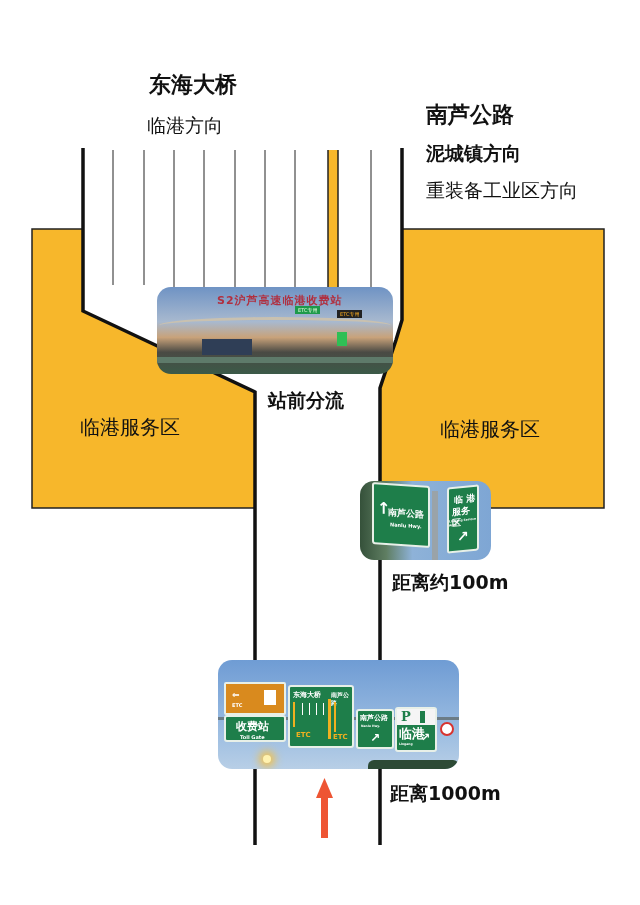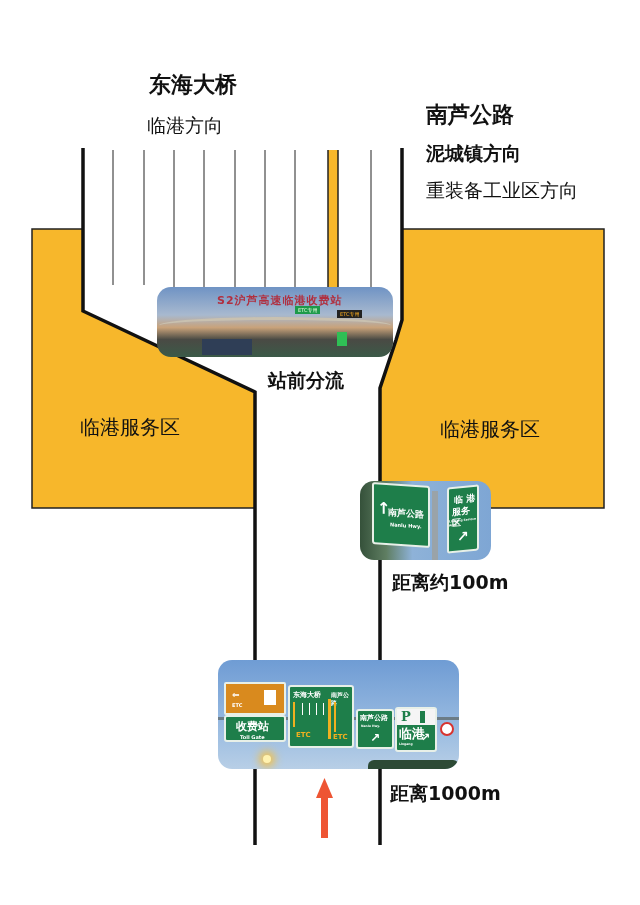--- a/index.html
+++ b/index.html
@@ -54,31 +54,31 @@
 
 <div class="label title-bold" style="left:149px;top:70px;">东海大桥</div>
 <div class="label sub" style="left:147px;top:107px;margin-top:6px;">临港方向</div>
 <div class="label title-bold" style="left:426px;top:100px;">南芦公路</div>
 <div class="label sub" style="left:426px;top:141px;font-weight:bold;">泥城镇方向</div>
 <div class="label sub" style="left:426px;top:178px;">重装备工业区方向</div>
 
 <div class="label zone" style="left:80px;top:414px;">临港服务区</div>
 <div class="label zone" style="left:440px;top:416px;">临港服务区</div>
 
-<div class="photo" style="left:157px;top:287px;width:236px;height:70px;">
+<div class="photo" style="left:157px;top:287px;width:236px;height:87px;">
   <div class="sky" style="background:linear-gradient(#6f93c4 0%,#a8b9cf 40%,#c8a27a 58%,#4a4a44 75%,#3b5a48 100%);"></div>
   <div class="abs" style="left:60px;top:6px;font-size:11px;color:#b03040;font-weight:bold;letter-spacing:1px;">S2沪芦高速临港收费站</div>
   <div class="abs" style="left:2px;top:30px;width:232px;height:14px;border-top:3px solid #c9c1b0;border-radius:50% 50% 0 0;"></div>
   <div class="abs micro" style="left:138px;top:19px;background:#1d9a4a;color:#e8ffe0;padding:1px 3px;">ETC专用</div>
   <div class="abs micro" style="left:180px;top:23px;background:#222;color:#ffb020;padding:1px 3px;">ETC专用</div>
   <div class="abs" style="left:45px;top:52px;width:50px;height:16px;background:#2f3e56;"></div>
   <div class="abs" style="left:180px;top:45px;width:10px;height:14px;background:#2fbf55;"></div>
   <div class="abs" style="left:0;top:70px;width:236px;height:6px;background:#5e7a6a;"></div>
 </div>
-<div class="label caption" style="left:268px;top:368px;">站前分流</div>
+<div class="label caption" style="left:268px;top:388px;">站前分流</div>
 
 <div class="photo" style="left:360px;top:481px;width:131px;height:79px;">
   <div class="sky" style="background:linear-gradient(90deg,#35513a 0%,#5f7e62 20%,#8eb2d8 40%,#7ea6d4 100%);"></div>
   <div class="sign green" style="left:12px;top:3px;width:58px;height:62px;transform:skewY(4deg);">
     <div class="abs" style="left:3px;top:14px;font-size:16px;">↑</div>
     <div class="abs tiny" style="left:14px;top:22px;">南芦公路</div>
     <div class="abs micro" style="left:16px;top:36px;">Nanlu Hwy.</div>
   </div>
   <div class="abs" style="left:72px;top:10px;width:6px;height:69px;background:#9aa3a8;"></div>
   <div class="sign green" style="left:87px;top:5px;width:32px;height:66px;transform:skewY(-6deg);">

